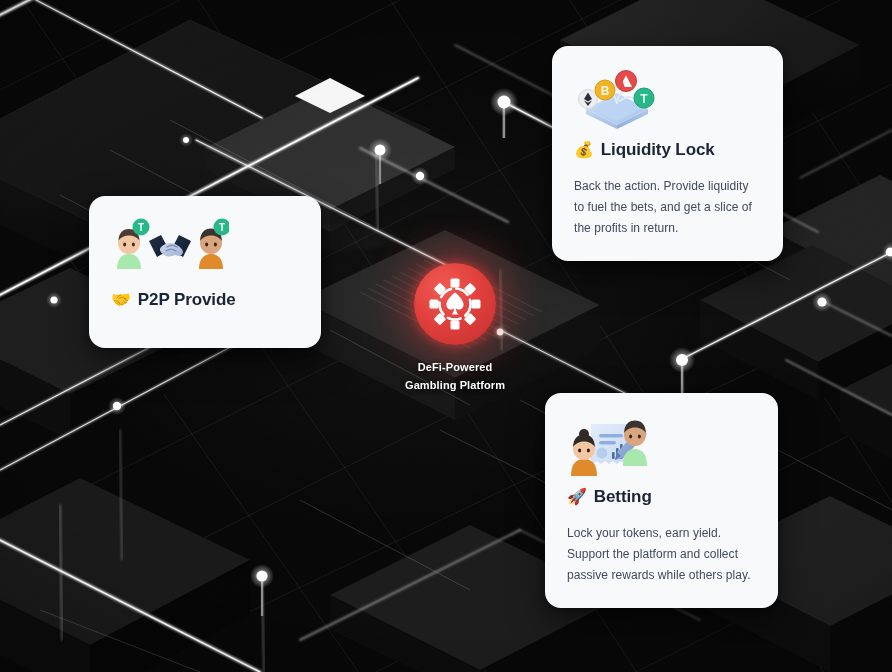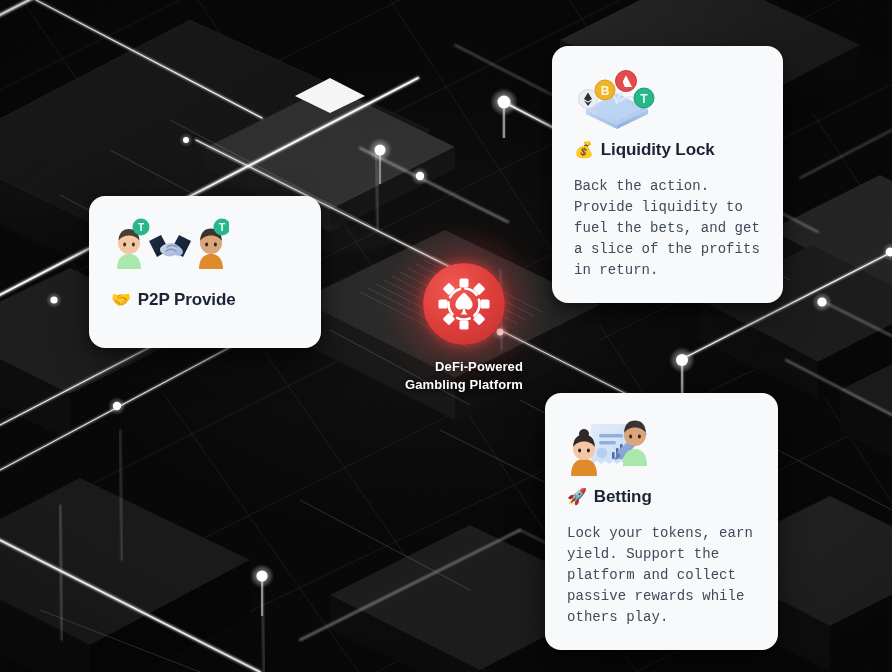--- a/index.html
+++ b/index.html
@@ -47,24 +47,24 @@
   }
   .hub-chip {
     width:82px; height:82px; border-radius:50%;
     background:radial-gradient(circle at 36% 30%, #f05a52 0%, #e03f3c 48%, #c3302f 100%);
     box-shadow:0 0 38px 12px rgba(224,63,60,0.42), 0 0 10px 2px rgba(224,63,60,0.5);
     display:flex; align-items:center; justify-content:center;
   }
   .hub-label {
     margin-top:13px;
     color:#ffffff;
-    font-size:13px;
+    font-size:11px;
     font-weight:bold;
     line-height:18px;
-    text-align:right;
+    text-align:center;
     letter-spacing:.1px;
     text-shadow:0 1px 5px rgba(0,0,0,.85);
     white-space:pre-line;
   }
 
   
   .card {
     position:absolute;
     background:#f8f9fa;
     border-radius:16px;
@@ -81,25 +81,24 @@
     font-weight:bold;
     color:#1b2436;
     letter-spacing:-.1px;
     display:flex; align-items:center; gap:7px;
     margin-bottom:16px;
     line-height:21px;
   }
   .card-title .emoji { font-size:16px; line-height:1; display:inline-block; }
 
   .card-body {
-    font-size:14px;
+    font-size:12px;
     line-height:21px;
     color:#3f4a5c;
     letter-spacing:.05px;
-    font-family:Liberation Mono, monospace;
   }
 
   
   #card-p2p       { left:89px;  top:196px; width:232px; }
   #card-liquidity { left:552px; top:46px;  width:231px; }
   #card-staking   { left:545px; top:393px; width:233px; }
 
   
   .illus-svg { display:block; }
 </style>

